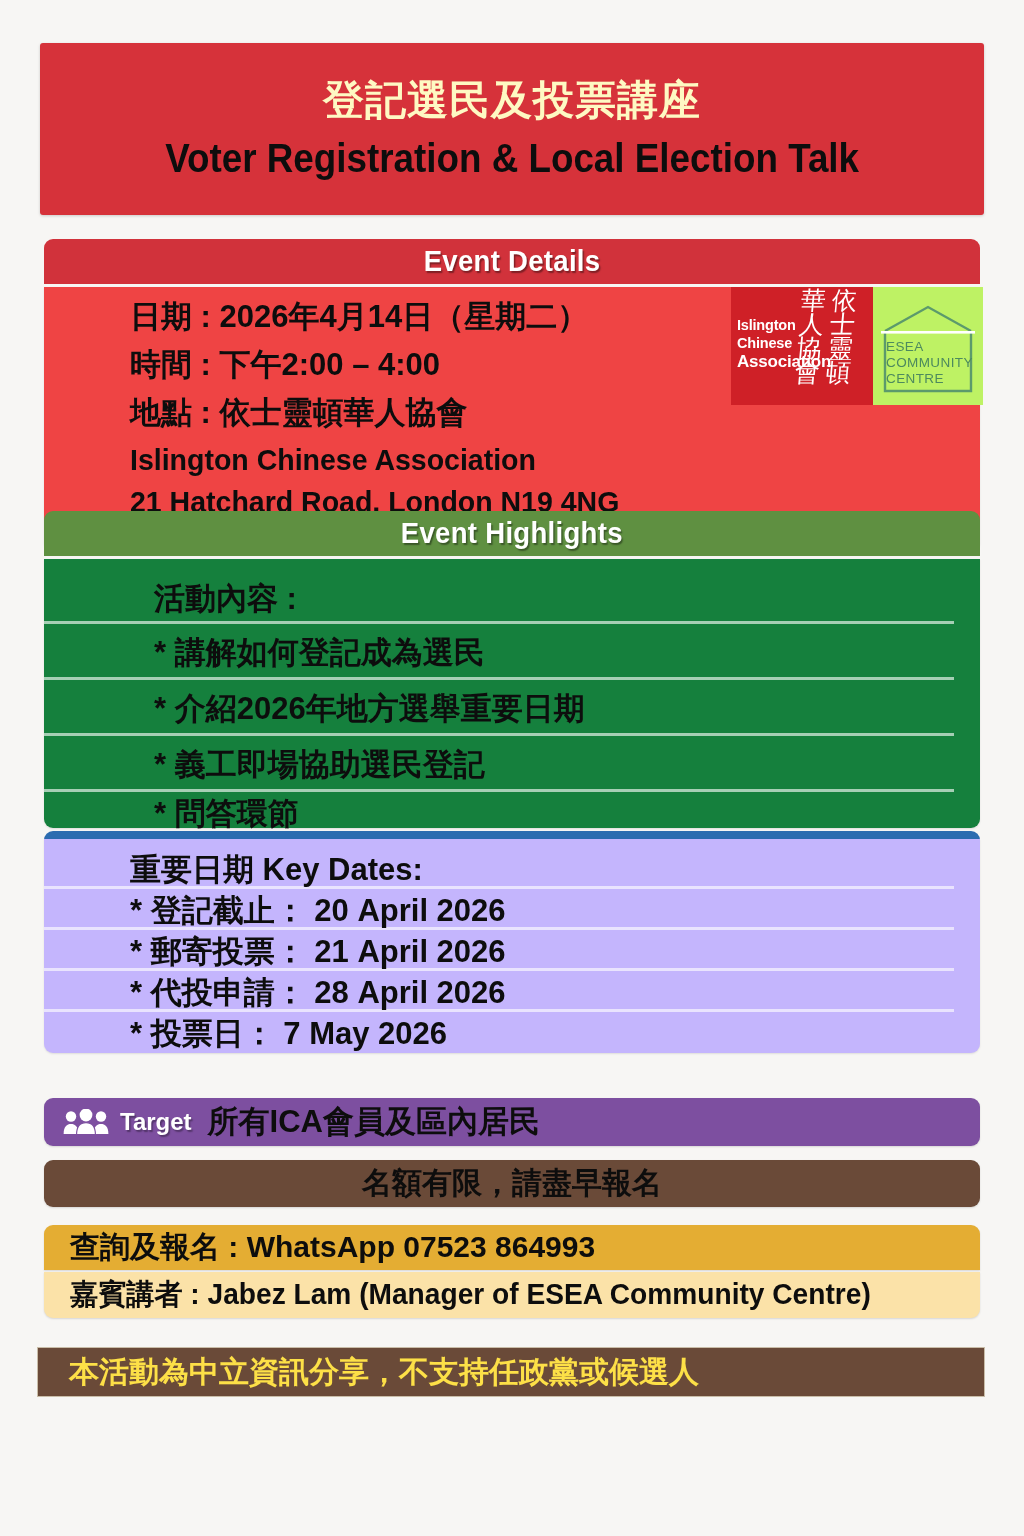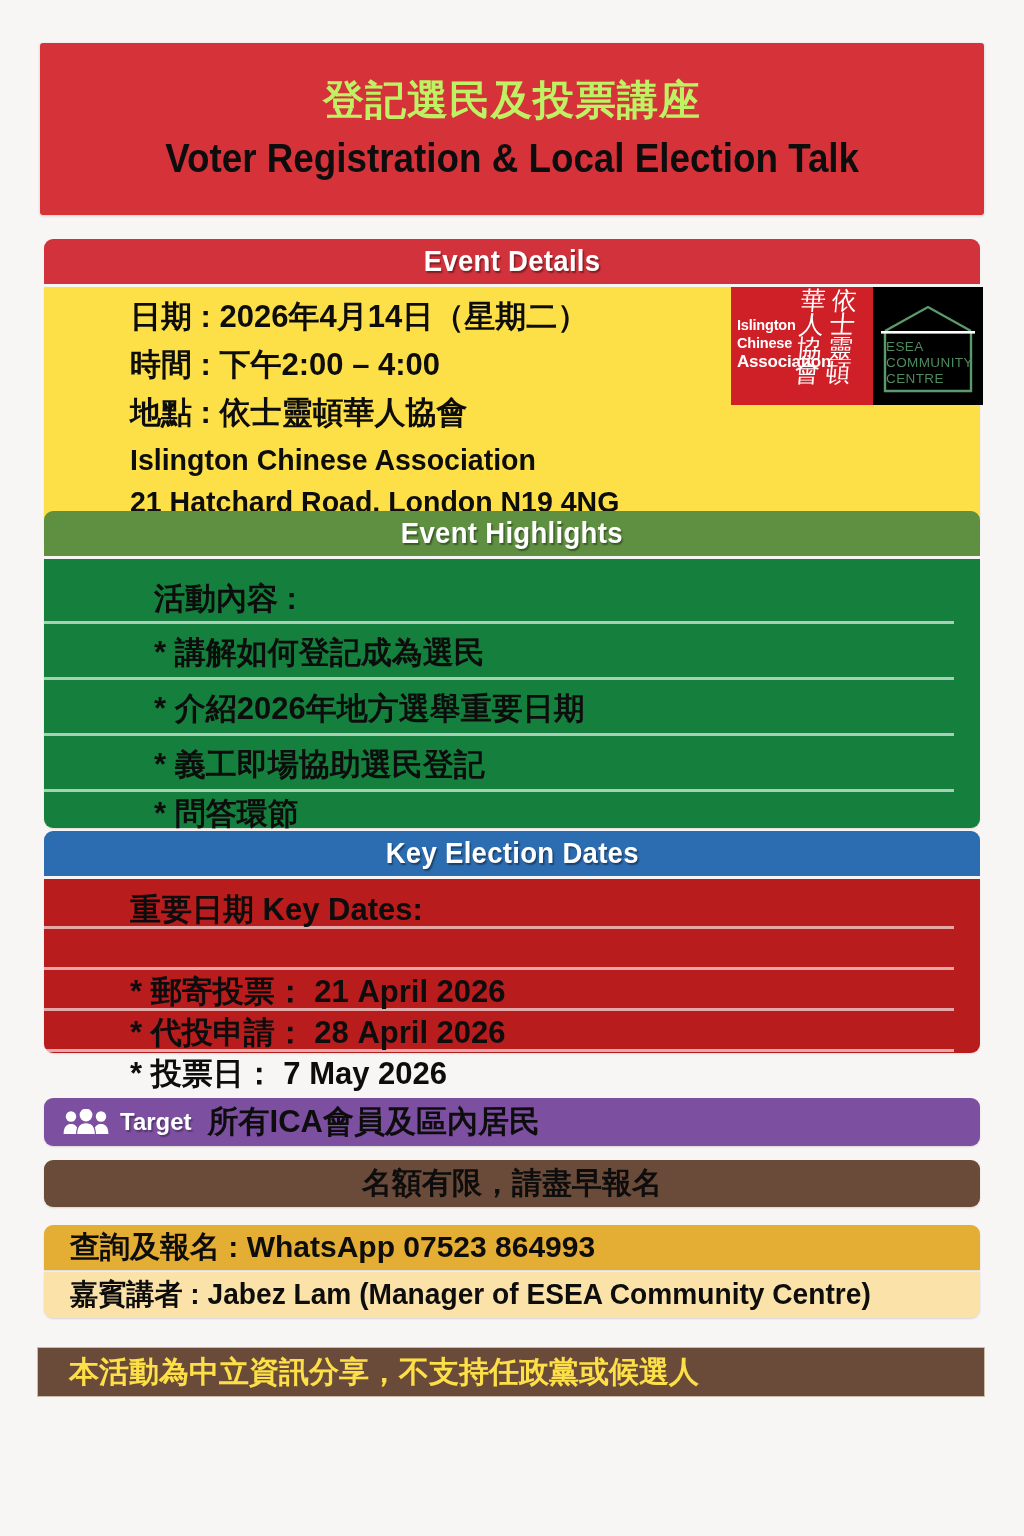--- a/index.html
+++ b/index.html
@@ -26,21 +26,21 @@
     width: 944px; height: 172px;
     background: #d6323a;
     border-radius: 3px;
     box-shadow: 0 1px 3px rgba(0,0,0,0.18);
     display: flex;
     flex-direction: column;
     align-items: center;
     justify-content: center;
   }
   .title-cn {
-    color: #bef264;
+    color: #fef9c3;
     font-size: 41px;
     font-weight: bold;
     letter-spacing: 1px;
     line-height: 1.22;
     text-align: center;
   }
   .title-en {
     color: #0d0d0d;
     font-size: 40px;
     font-weight: bold;
@@ -73,23 +73,23 @@
   .head-blue  { background: #2c6cb0; top: 831px; }
 
   
   .sec-body {
     position: absolute;
     left: 44px;
     width: 936px;
     border-radius: 0 0 9px 9px;
     box-shadow: 0 1px 2px rgba(0,0,0,0.10);
   }
-  .body-cream { background: #fde047; top: 287px; height: 264px; }
+  .body-cream { background: #ef4444; top: 287px; height: 264px; }
   .body-green { background: #15803d; top: 559px; height: 269px; }
-  .body-blue  { background: #b91c1c; top: 879px; height: 174px; }
+  .body-blue  { background: #c4b5fd; top: 839px; height: 214px; }
 
   
   .stripe {
     position: absolute;
     left: 0; right: 26px;
     height: 3px;
     background: rgba(255,255,255,0.62);
   }
 
   
@@ -135,21 +135,21 @@
     font-size: 25px;
     line-height: 0.96;
     font-family: "DejaVu Serif", serif;
     letter-spacing: -1px;
     transform: skewX(-5deg);
   }
   .logo-ica .calli div { white-space: nowrap; }
 
   .logo-esea {
     width: 110px; height: 118px;
-    background: #000000;
+    background: #bef264;
     position: relative;
   }
   .logo-esea svg { position: absolute; left: 0; top: 0; }
   .logo-esea .etxt {
     position: absolute;
     left: 13px; top: 52px;
     color: #4d8a5e;
     font-size: 13.5px;
     font-weight: normal;
     line-height: 1.18;
@@ -290,20 +290,21 @@
 
   <div class="sec-head head-blue">
     <span>Key Election Dates</span>
   </div>
   <div class="sec-body body-blue">
     <div class="stripe" style="top:47px;"></div>
     <div class="stripe" style="top:88px;"></div>
     <div class="stripe" style="top:129px;"></div>
     <div class="stripe" style="top:170px;"></div>
     <div class="row" style="top:15px;">重要日期 Key Dates:</div>
+    <div class="row" style="top:56px;">* 登記截止： 20 April 2026</div>
     <div class="row" style="top:97px;">* 郵寄投票： 21 April 2026</div>
     <div class="row" style="top:138px;">* 代投申請： 28 April 2026</div>
     <div class="row" style="top:179px;">* 投票日： 7 May 2026</div>
   </div>
 
   <div class="bar bar-purple">
     <svg class="people-icon" viewBox="0 0 46 26">
       <circle cx="8" cy="7.5" r="5.2" fill="#ffffff"></circle>
       <path d="M0.6 25 C0.6 17.5 4 15 8 15 C12 15 15.4 17.5 15.4 25 Z" fill="#ffffff"></path>
       <circle cx="38" cy="7.5" r="5.2" fill="#ffffff"></circle>

